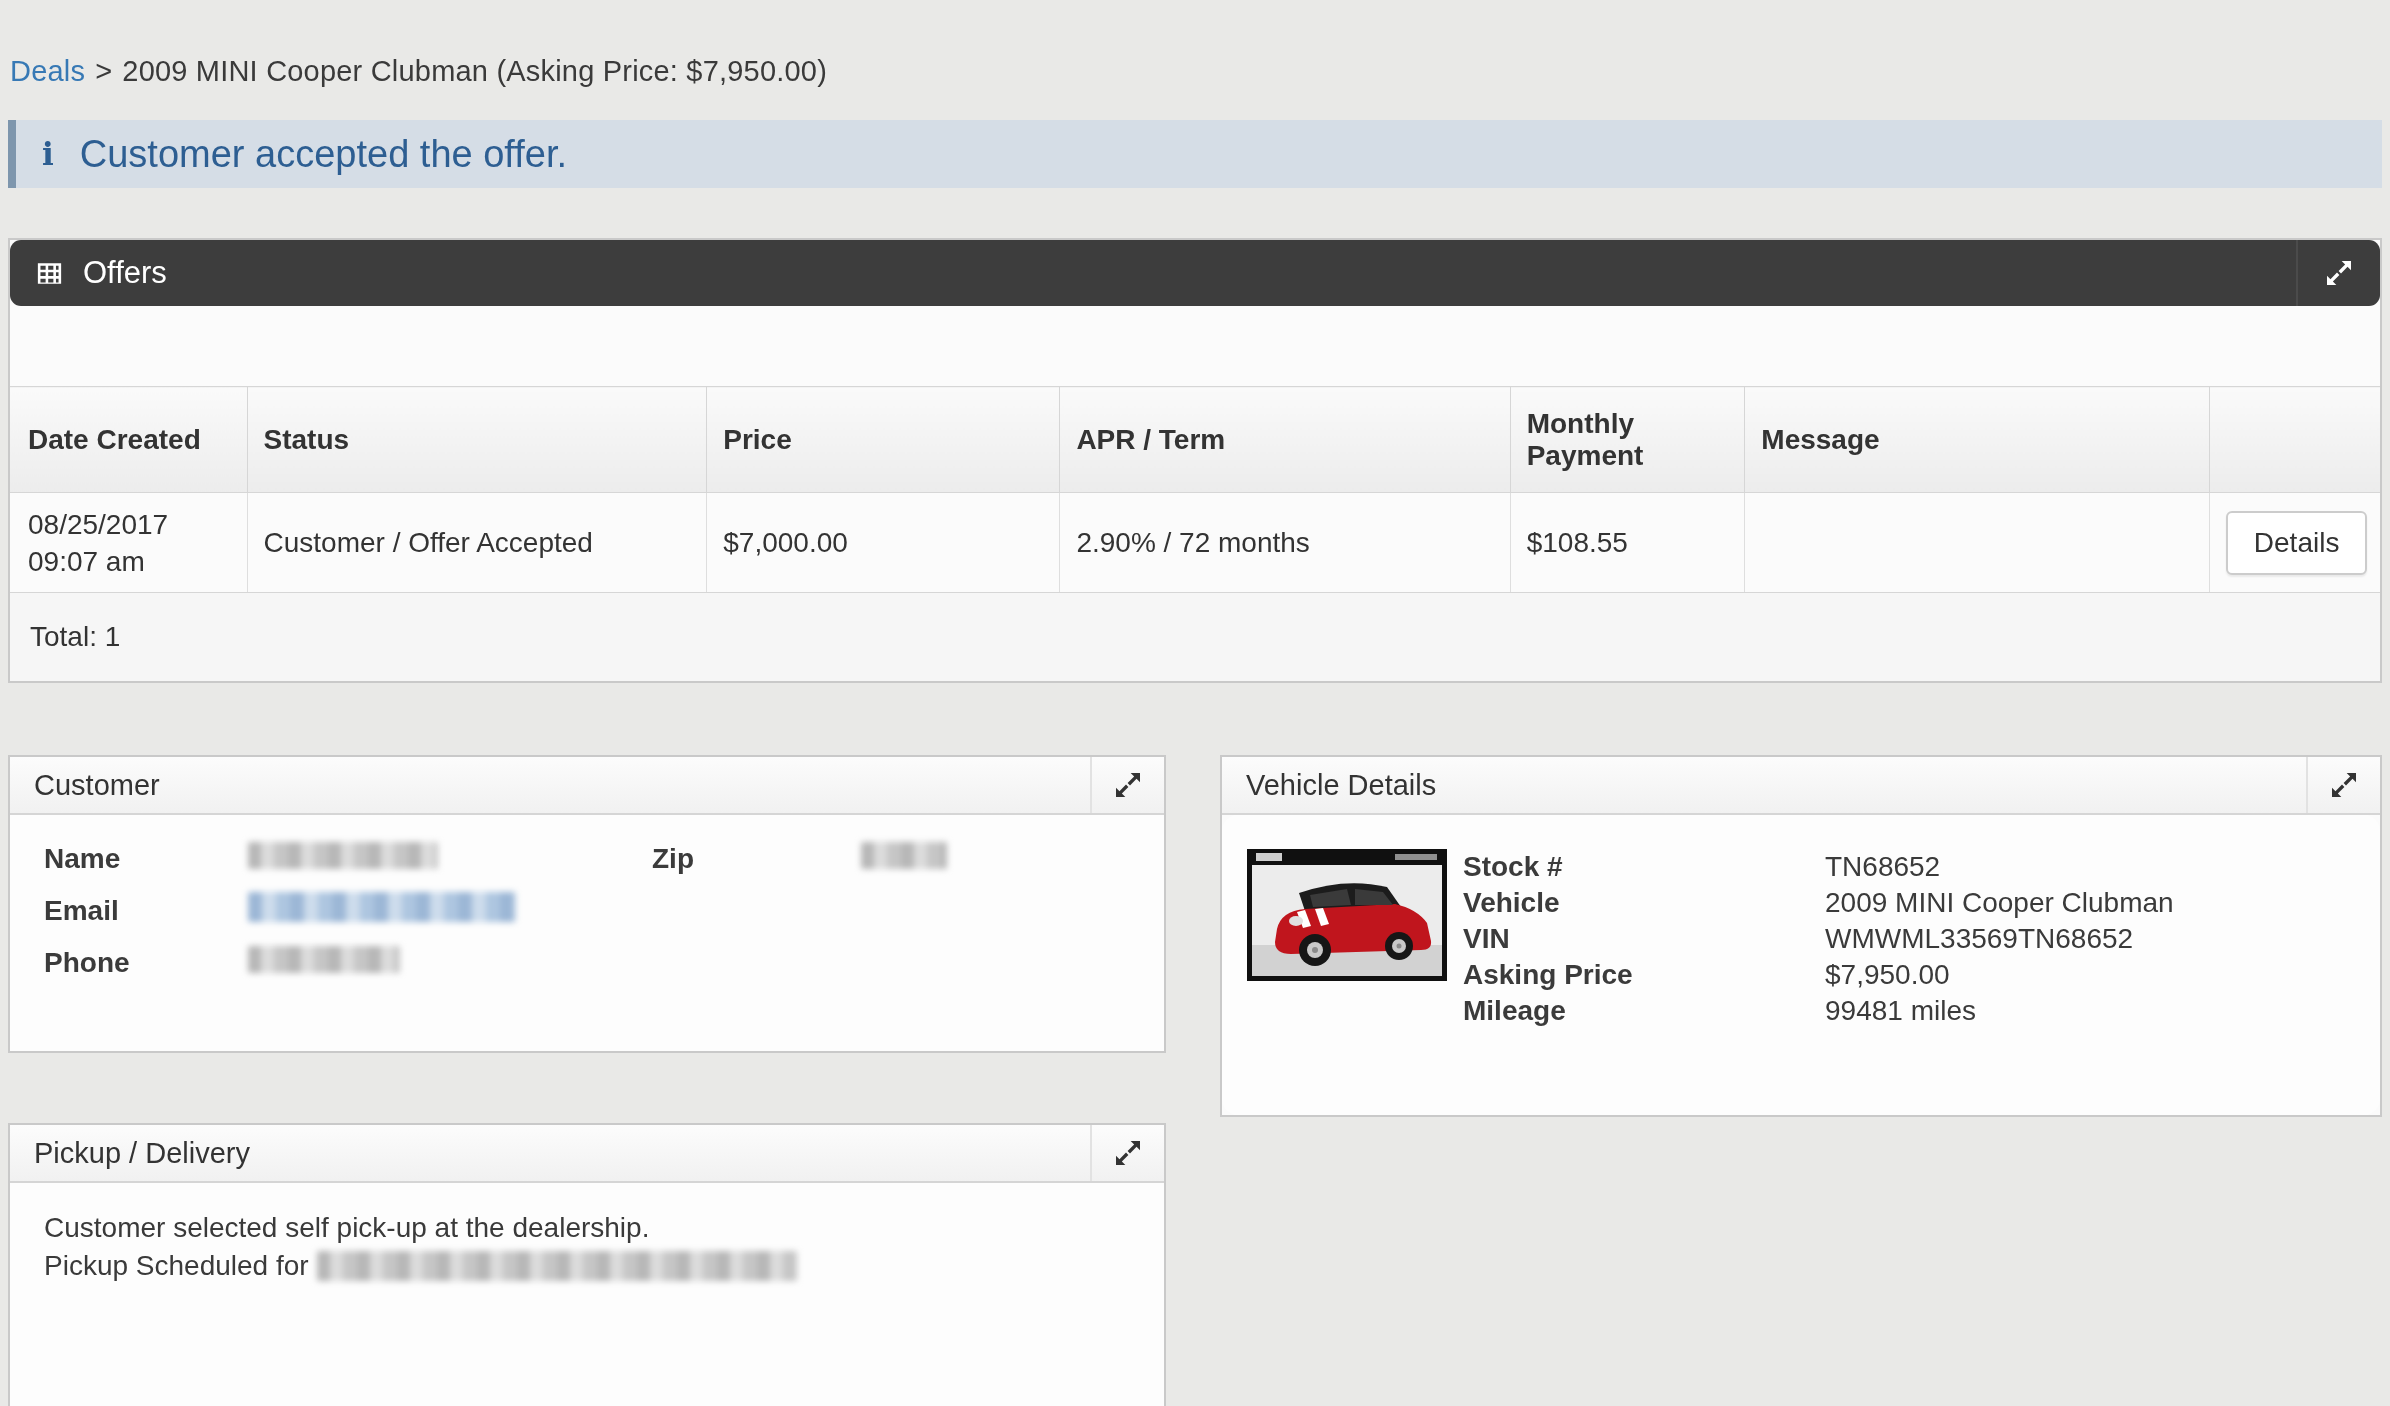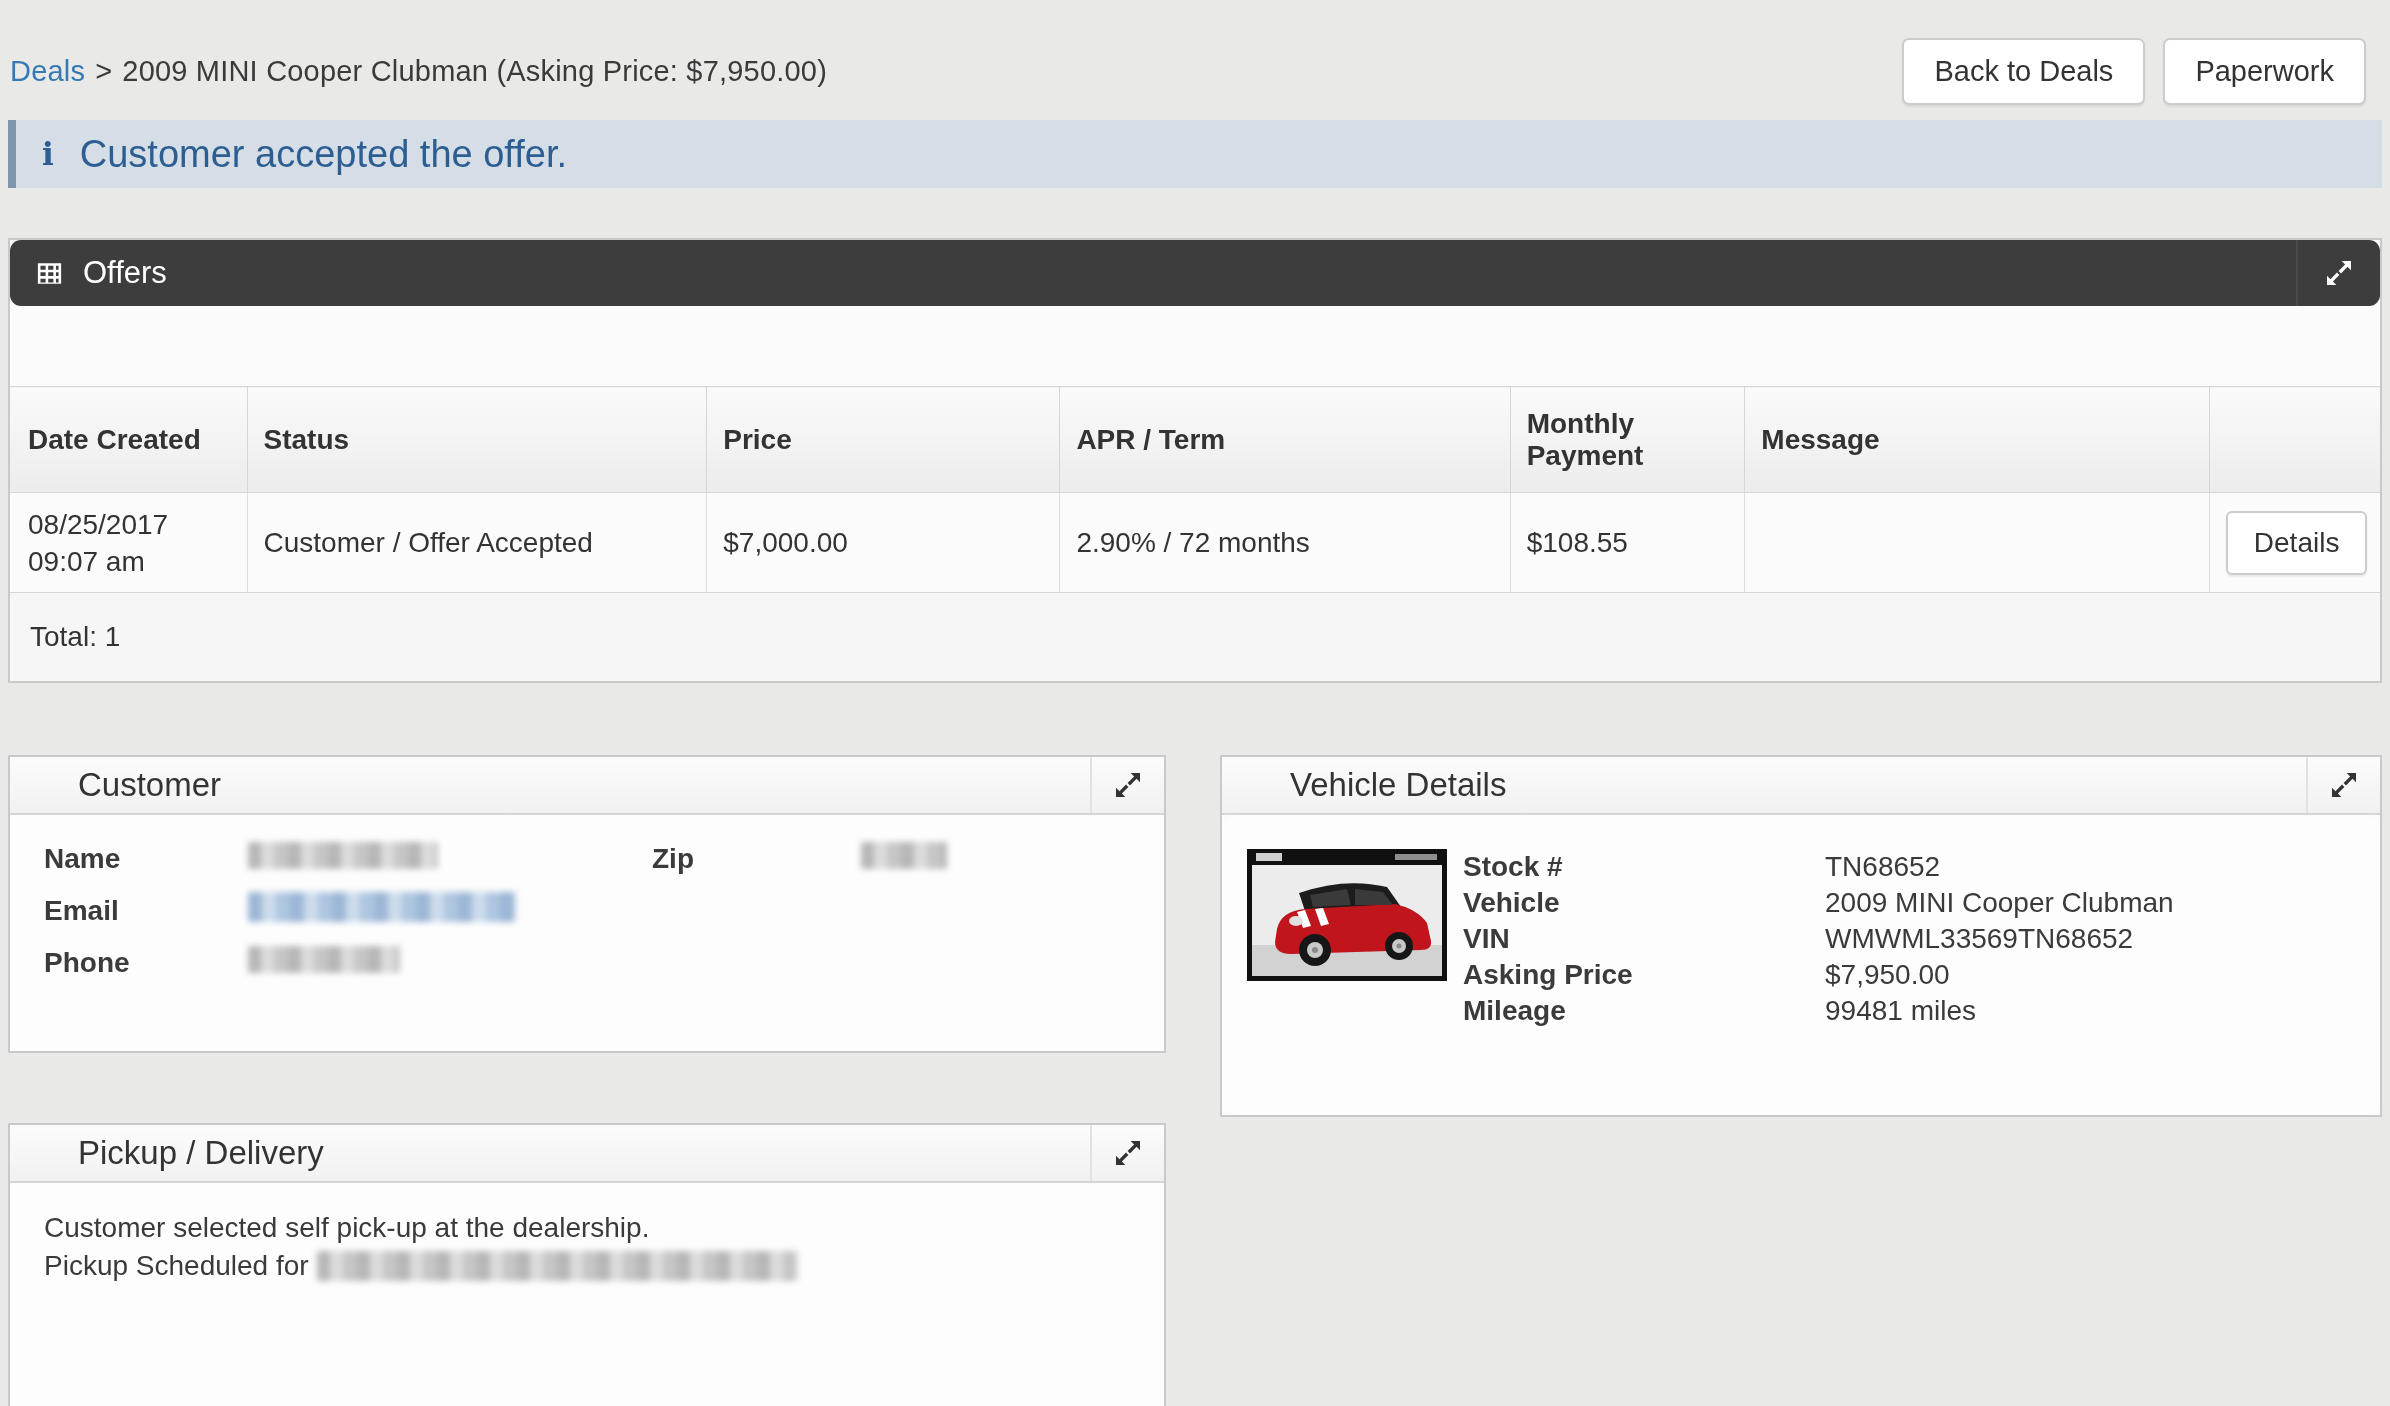--- a/index.html
+++ b/index.html
@@ -47,21 +47,21 @@
   .panel-dark-header {
     background: #3d3d3d; height: 66px; color: #ffffff;
     display: flex; align-items: center; padding-left: 24px; position: relative; border-radius: 11px;
   }
   .panel-dark-header .panel-title { font-size: 31px; margin-left: 18px; color: #fff; }
   .panel-light-header {
     background: linear-gradient(#fcfcfc, #f1f1f1); height: 58px;
     border-bottom: 2px solid #d5d5d5;
     display: flex; align-items: center; padding-left: 24px; position: relative;
   }
-  .panel-light-header .panel-title { font-size: 33px; color: #333; margin-left: 44px; }
+  .panel-light-header .panel-title { font-size: 29px; color: #333; }
   .expand-btn {
     position: absolute; right: 0; top: 0; bottom: 0; width: 84px;
     display: flex; align-items: center; justify-content: center; cursor: pointer;
   }
   .panel-dark-header .expand-btn { border-left: 2px solid #4b4b4b; color: #ffffff; }
   .panel-light-header .expand-btn { border-left: 2px solid #e2e2e2; color: #333333; width: 74px; }
   .expand-btn svg { width: 32px; height: 32px; }
 
   
   .offers { margin: 50px 8px 0 8px; }
@@ -125,24 +125,20 @@
   .grid-icon svg { display: block; }
 </style>
 </head>
 <body>
 
 <div class="page">
 
   <div class="top-bar">
     <div class="breadcrumb">
       <a>Deals</a><span class="sep">&gt;</span><span>2009 MINI Cooper Clubman (Asking Price: $7,950.00)</span>
-    </div>
-    <div class="top-actions">
-      <button class="btn">Back to Deals</button>
-      <button class="btn">Paperwork</button>
     </div>
   </div>
 
   <div class="alert">
     <span class="info-i">i</span>
     <span class="alert-text">Customer accepted the offer.</span>
   </div>
 
   <div class="panel offers">
     <div class="panel-dark-header">

